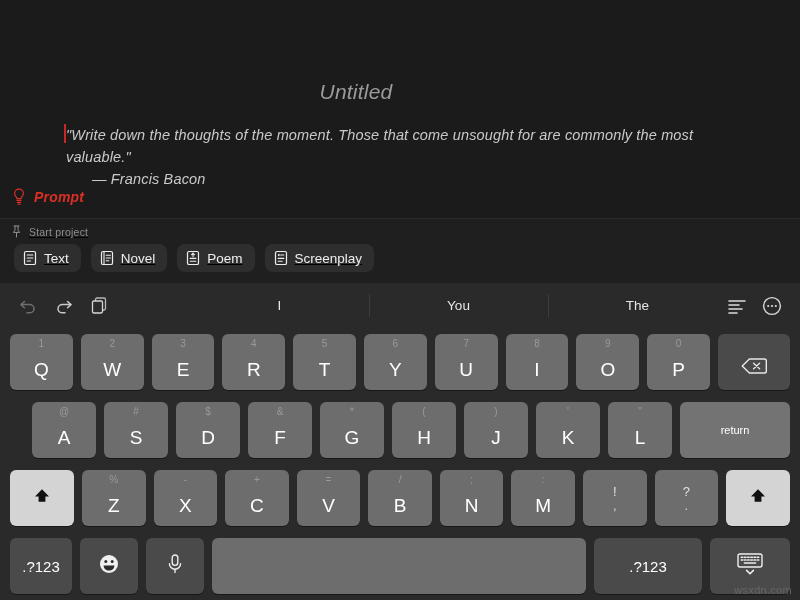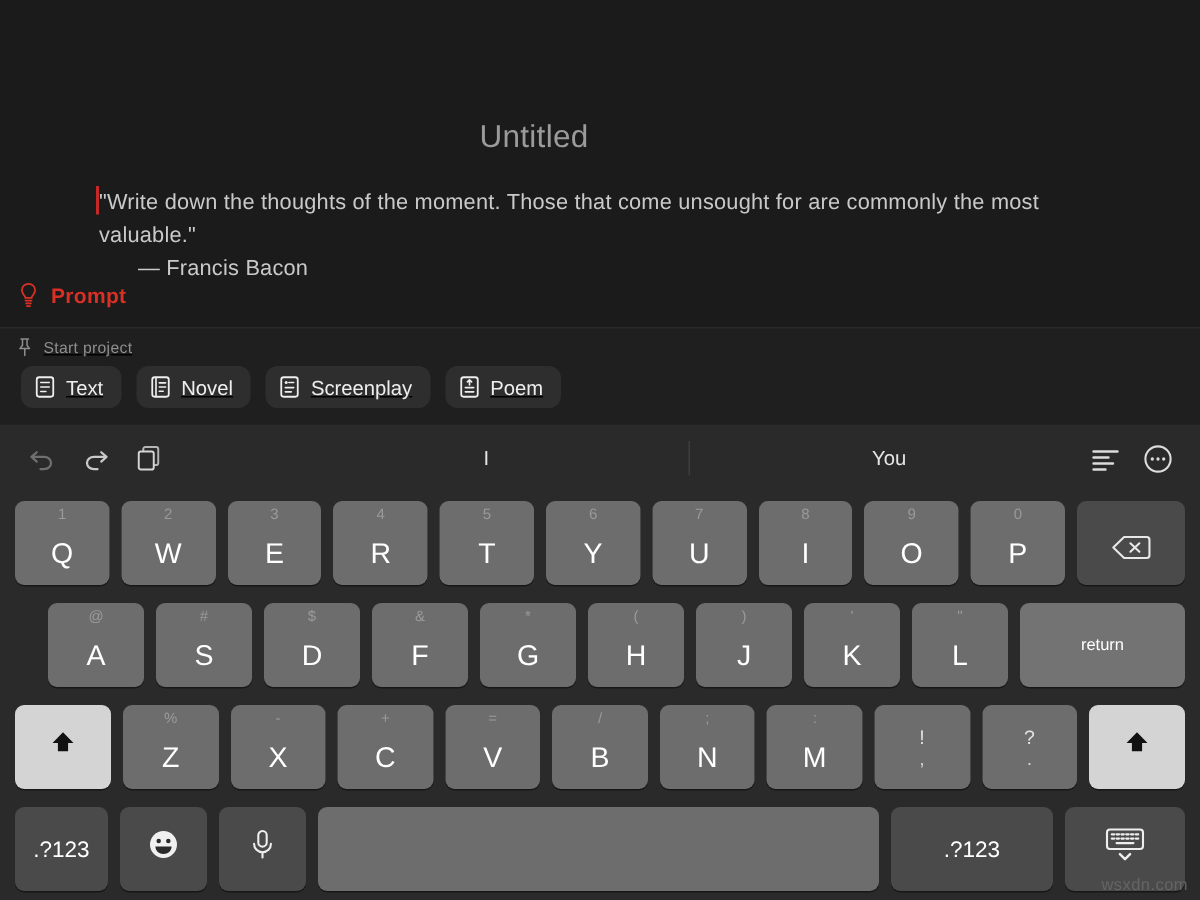--- a/index.html
+++ b/index.html
@@ -5,21 +5,21 @@
   * { box-sizing: border-box; margin: 0; padding: 0; }
   html, body {
     width: 800px; height: 600px;
     background: #1c1c1c;
     font-family: "Liberation Sans", sans-serif;
     overflow: hidden;
   }
   #app { position: relative; width: 800px; height: 600px; background: #1b1b1b; }
 
   
-  .editor { position: absolute; left:0; top:0; width:712px; height:218px; background:#1b1b1b; }
+  .editor { position: absolute; left:0; top:0; width:712px; height:218px; background:#1b1b1b;font-style:italic; }
   .doc-title {
     text-align: center; color:#9b9b9b; font-size:21px; letter-spacing:.2px;
     margin-top:80px; font-weight:400;
   }
   .body-text {
     position:absolute; left:66px; top:124px; width:666px;
     color:#c9c9c9; font-size:14.5px; line-height:22px; letter-spacing:.15px;
   }
   .caret {
     position:absolute; left:64px; top:124px; width:2px; height:19px;
@@ -162,38 +162,38 @@
             <path d="M6.2 5.2h4.2M6.2 8h4.2M6.2 10.8h2.6" stroke="#eee" stroke-width="1.1" stroke-linecap="round"></path>
           </svg>
         </span>
         <span>Novel</span>
       </div>
 
       <div class="chip">
         <span>
           <svg width="14" height="16" viewBox="0 0 14 16">
             <rect x="1.5" y="1.5" width="11" height="13" rx="1.6" fill="none" stroke="#eee" stroke-width="1.2"></rect>
+            <path d="M7 3.4v3.2M5.6 4.6L7 3.2l1.4 1.4" stroke="#eee" stroke-width="1.1" stroke-linecap="round" stroke-linejoin="round" fill="none"></path>
+            <path d="M4.2 8.4h5.6M4.2 11.2h5.6" stroke="#eee" stroke-width="1.1" stroke-linecap="round"></path>
+          </svg>
+        </span>
+        <span>Poem</span>
+      </div>
+
+      <div class="chip">
+        <span>
+          <svg width="14" height="16" viewBox="0 0 14 16">
+            <rect x="1.5" y="1.5" width="11" height="13" rx="1.6" fill="none" stroke="#eee" stroke-width="1.2"></rect>
             <circle cx="4.8" cy="5" r="1" fill="#eee"></circle>
             <path d="M6.6 5h3.2" stroke="#eee" stroke-width="1.1" stroke-linecap="round"></path>
             <path d="M4.2 8.4h5.6M4.2 11.2h4" stroke="#eee" stroke-width="1.1" stroke-linecap="round"></path>
           </svg>
         </span>
         <span>Screenplay</span>
       </div>
-
-      <div class="chip">
-        <span>
-          <svg width="14" height="16" viewBox="0 0 14 16">
-            <rect x="1.5" y="1.5" width="11" height="13" rx="1.6" fill="none" stroke="#eee" stroke-width="1.2"></rect>
-            <path d="M7 3.4v3.2M5.6 4.6L7 3.2l1.4 1.4" stroke="#eee" stroke-width="1.1" stroke-linecap="round" stroke-linejoin="round" fill="none"></path>
-            <path d="M4.2 8.4h5.6M4.2 11.2h5.6" stroke="#eee" stroke-width="1.1" stroke-linecap="round"></path>
-          </svg>
-        </span>
-        <span>Poem</span>
-      </div>
     </div>
   </div>
 
   <div class="suggbar">
     <div class="sugg-left">
       <span>
         <svg class="sb-icon" width="20" height="18" viewBox="0 0 20 18">
           <path d="M6.5 4.5L3 7.6l3.5 3.1" fill="none" stroke="#6f6f6f" stroke-width="1.5" stroke-linecap="round" stroke-linejoin="round"></path>
           <path d="M3.3 7.6h8.1c2.6 0 4.6 1.8 4.6 4.1 0 2.3-2 4.1-4.6 4.1H9" fill="none" stroke="#6f6f6f" stroke-width="1.5" stroke-linecap="round"></path>
         </svg>
@@ -208,20 +208,21 @@
         <svg class="sb-icon" width="18" height="19" viewBox="0 0 18 19">
           <rect x="5.5" y="2" width="10" height="12" rx="1.4" fill="none" stroke="#b6b6b6" stroke-width="1.3"></rect>
           <rect x="2.5" y="5" width="10" height="12" rx="1.4" fill="#2a2a2a" stroke="#d6d6d6" stroke-width="1.3"></rect>
         </svg>
       </span>
     </div>
 
     <div class="sugg-center">
       <div class="sugg-item">I</div>
       <div class="sugg-item">You</div>
+      <div class="sugg-item">The</div>
     </div>
 
     <div class="sugg-right">
       <span>
         <svg class="sb-icon" width="20" height="16" viewBox="0 0 20 16">
           <path d="M2 3h16M2 7h10M2 11h13M2 15h8" stroke="#dcdcdc" stroke-width="1.6" stroke-linecap="round"></path>
         </svg>
       </span>
       <span>
         <svg class="sb-icon" width="20" height="20" viewBox="0 0 20 20">

